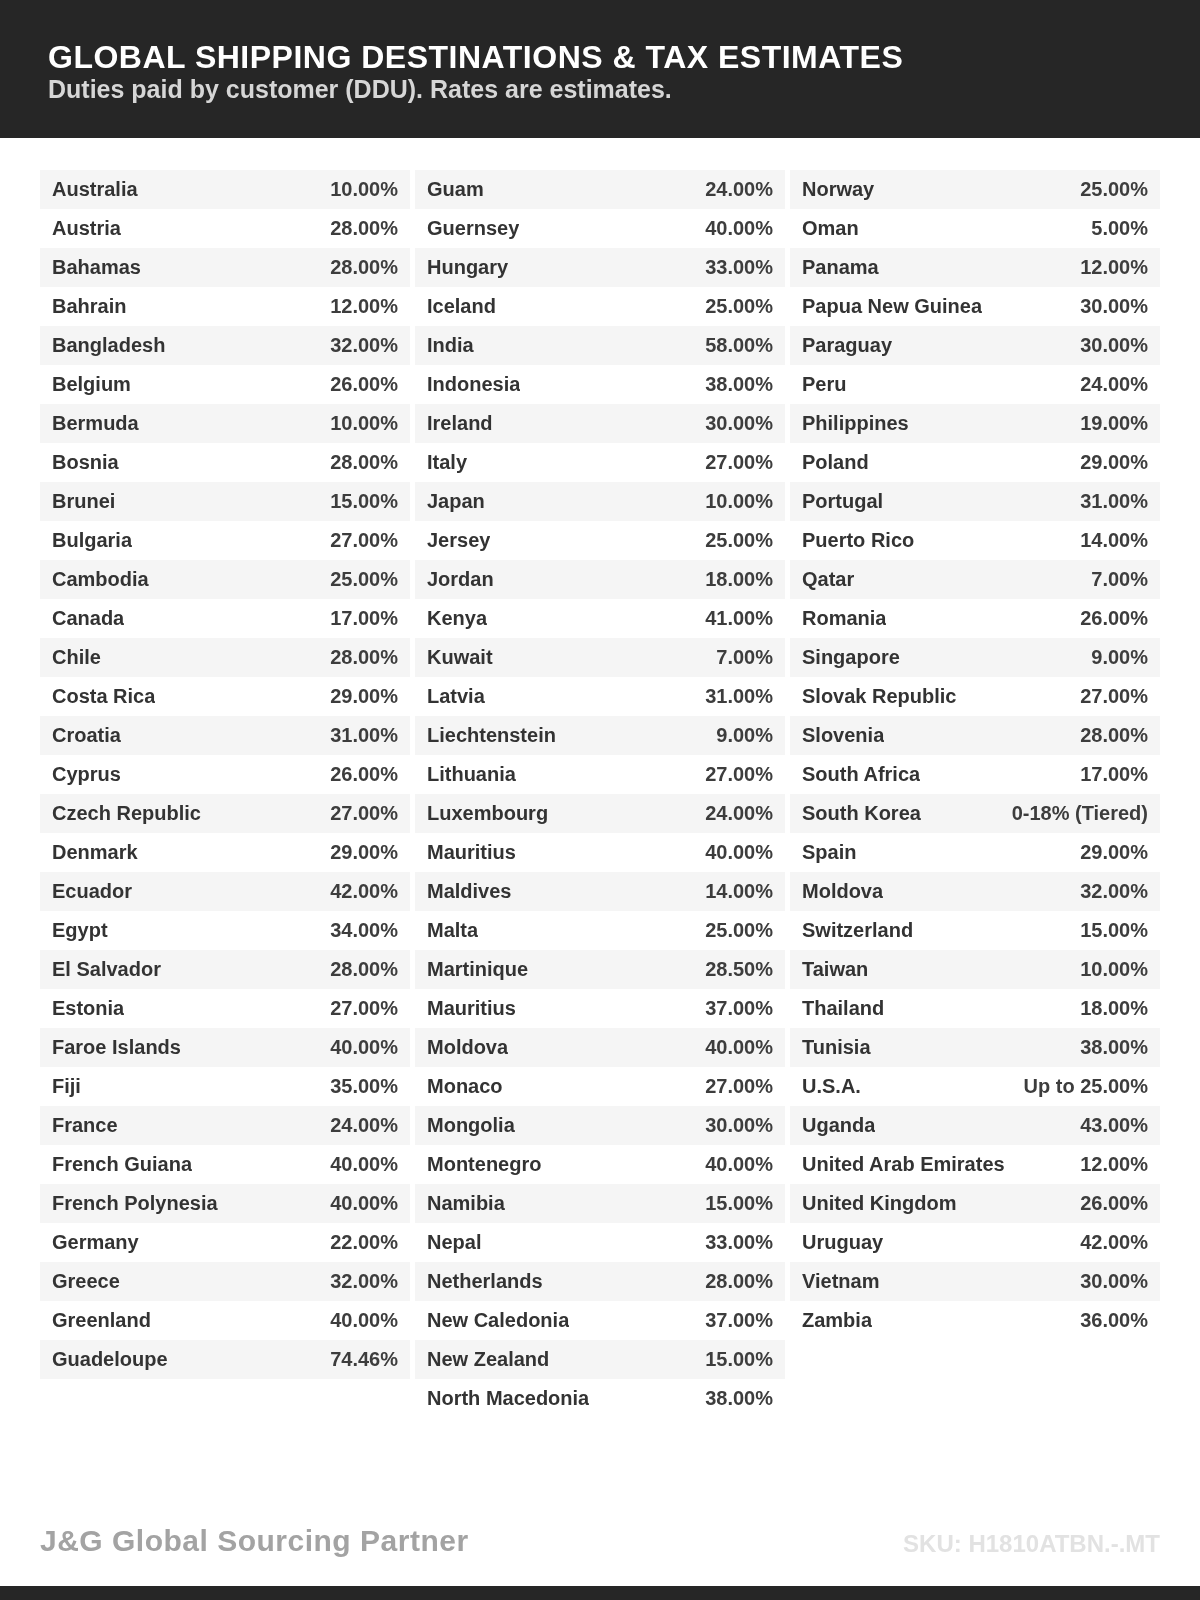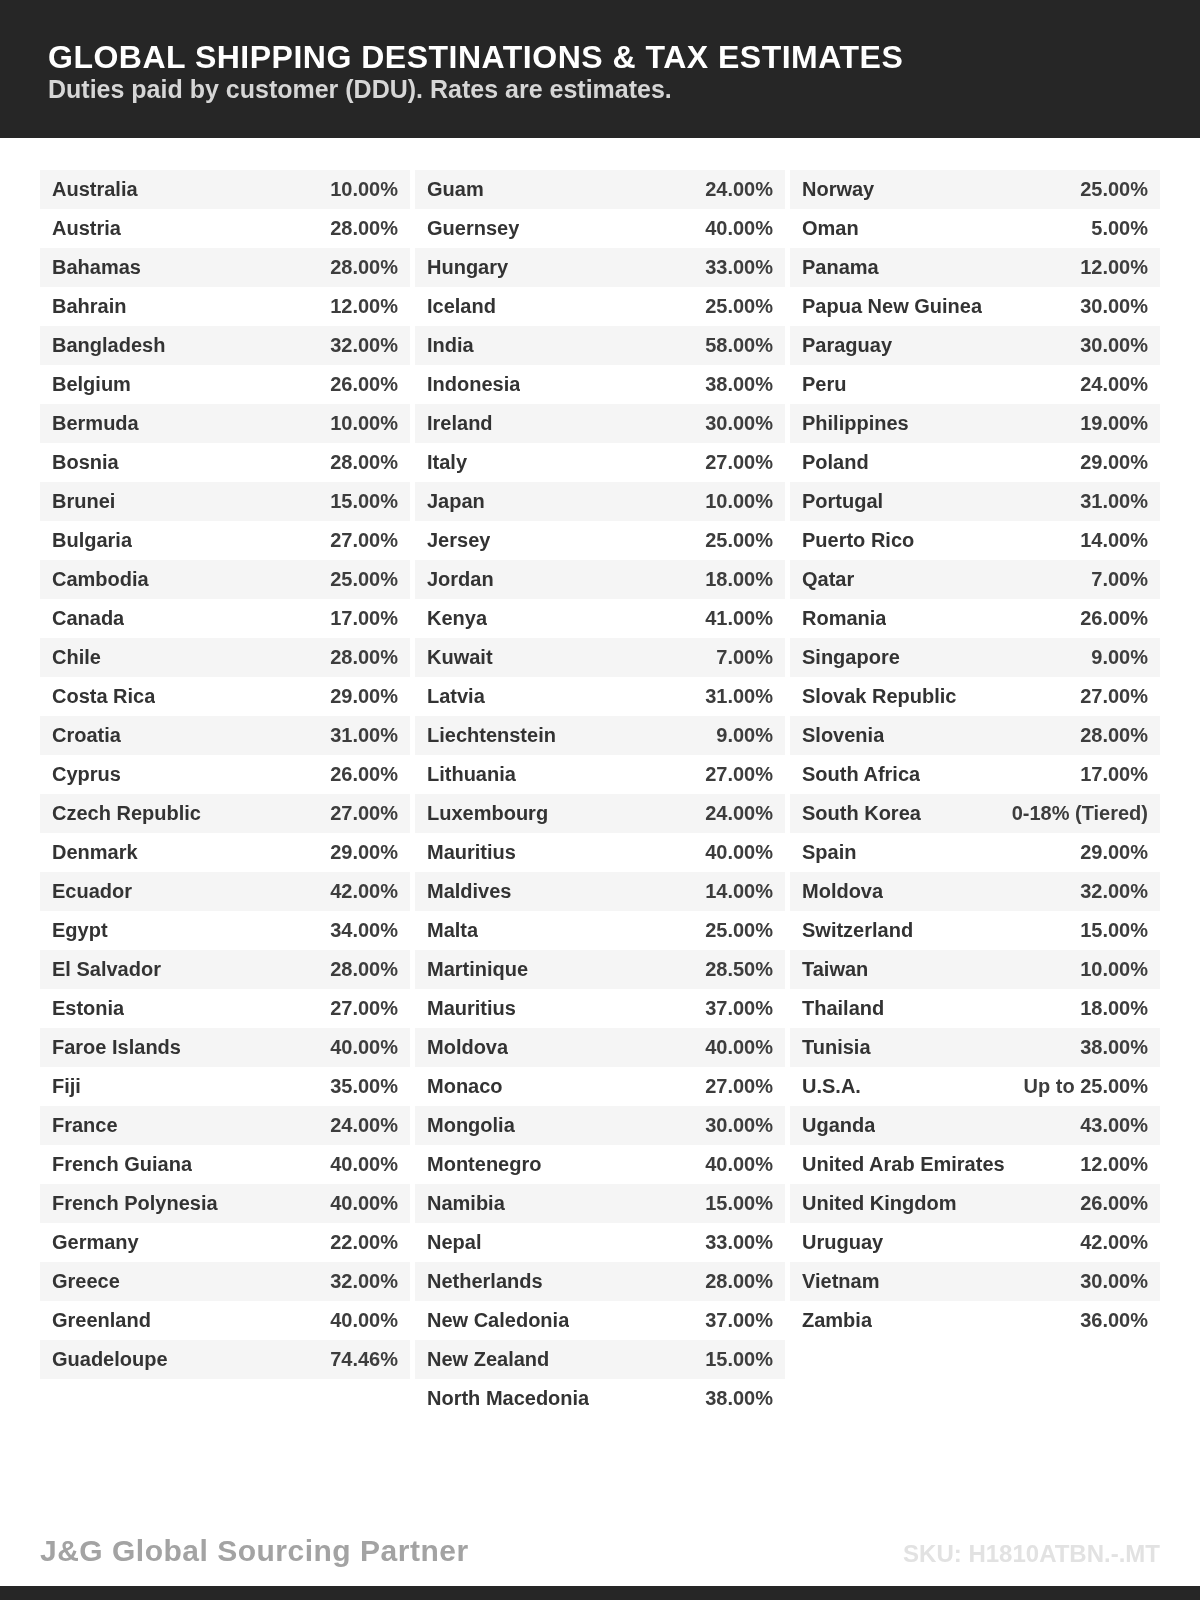--- a/index.html
+++ b/index.html
@@ -66,21 +66,21 @@
     font-size: 20px;
     font-weight: 600;
     color: #3d3d3d;
     white-space: nowrap;
     margin-left: 8px;
   }
   .footer {
     position: absolute;
     left: 0;
     right: 0;
-    bottom: 14px;
+    bottom: 24px;
     display: flex;
     justify-content: space-between;
     align-items: flex-end;
     padding: 0 40px 18px 40px;
   }
   .brand {
     color: #a3a3a3;
     font-size: 30px;
     font-weight: 800;
     letter-spacing: 0.5px;

